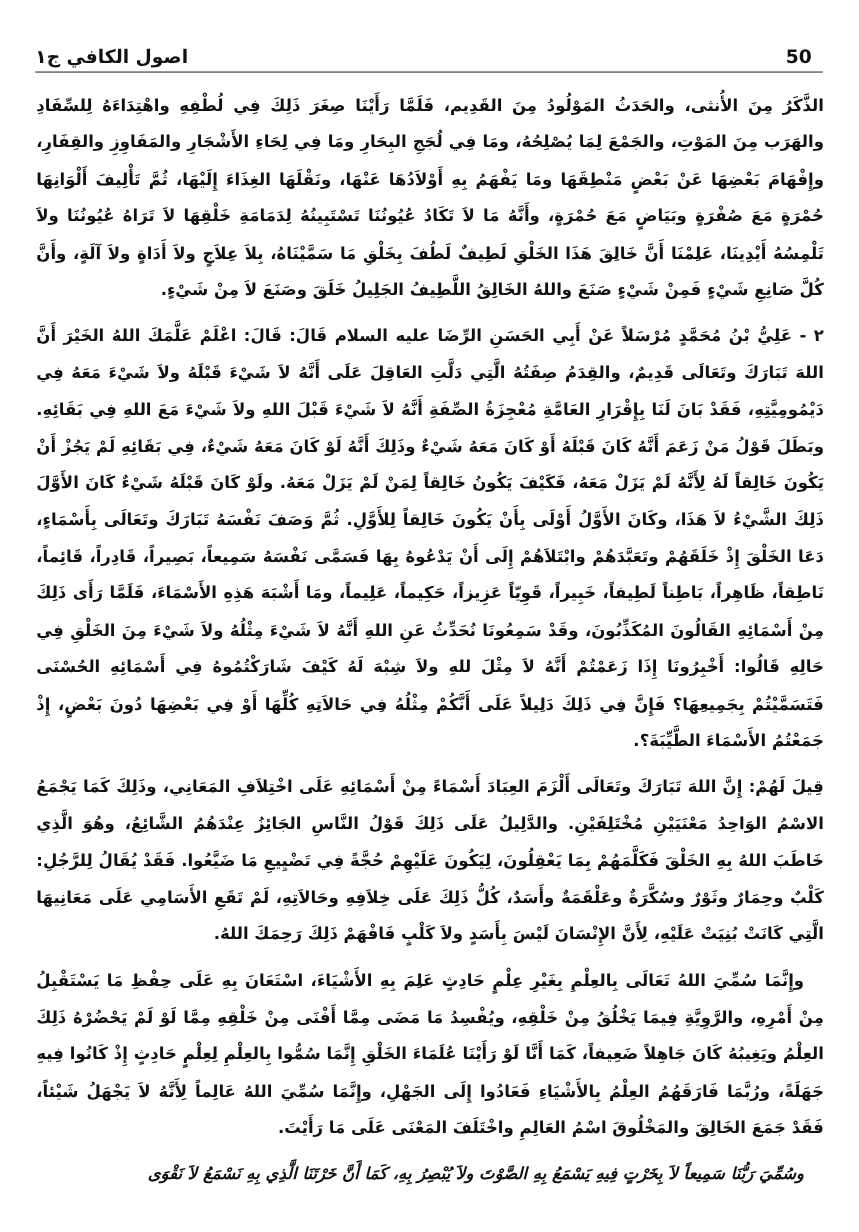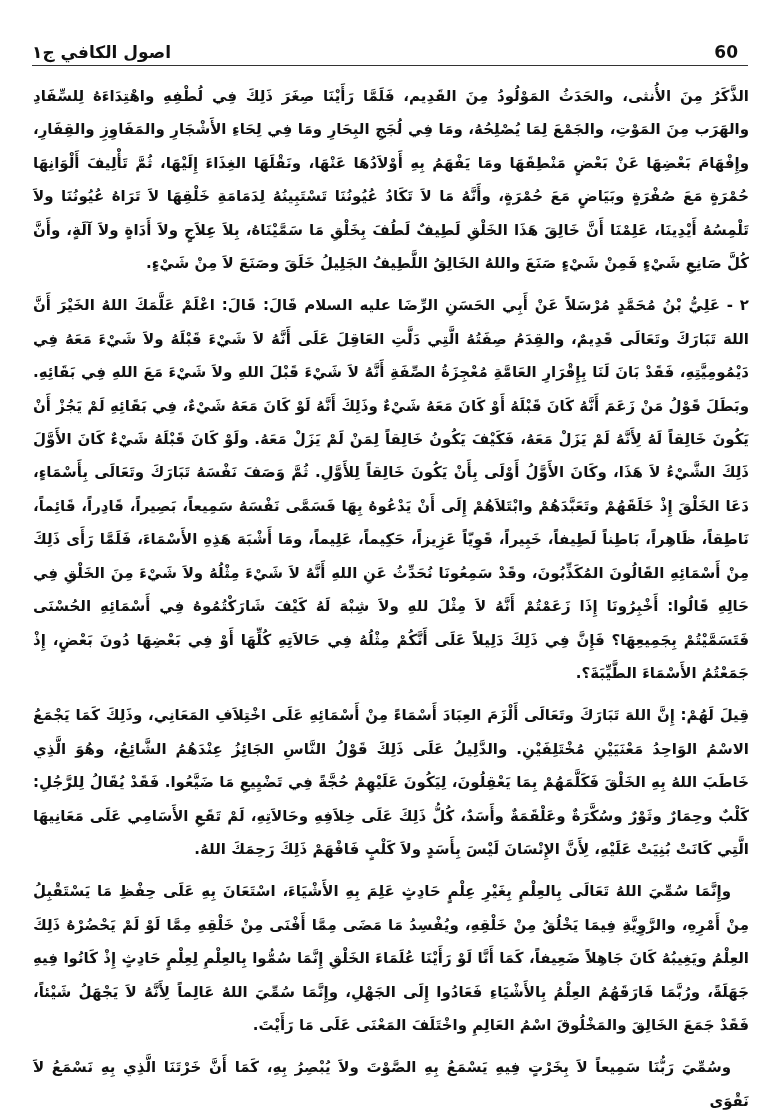--- a/index.html
+++ b/index.html
@@ -65,29 +65,29 @@
     font-family: "DejaVu Sans", sans-serif;
     font-weight: bold;
     font-size: 15px;
     line-height: 33.4px;
   }
   .para {
     margin: 0 0 9px 0;
     text-indent: 0;
   }
   .para.indent { text-indent: 18px; }
-  .para:last-child { margin-bottom: 0; }
+  .para:last-child { margin-bottom: 0; font-style: italic; }
 </style>
 </head>
 <body>
 
 <div class="page">
   <div class="running-header">
     <span class="book-title">اصول الكافي ج١</span>
-    <span class="page-number">60</span>
+    <span class="page-number">50</span>
   </div>
   <div class="header-rule"></div>
 
   <div class="body-text">
     <p class="para">الذَّكَرُ مِنَ الأُنثى، والحَدَثُ المَوْلُودُ مِنَ القَدِيم، فَلَمَّا رَأَيْنَا صِغَرَ ذَلِكَ فِي لُطْفِهِ واهْتِدَاءَهُ لِلسِّفَادِ والهَرَب مِنَ المَوْتِ، والجَمْعَ لِمَا يُصْلِحُهُ، ومَا فِي لُجَجِ البِحَارِ ومَا فِي لِحَاءِ الأَشْجَارِ والمَفَاوِزِ والقِفَارِ، وإِفْهَامَ بَعْضِهَا عَنْ بَعْضٍ مَنْطِقَهَا ومَا يَفْهَمُ بِهِ أَوْلاَدُهَا عَنْهَا، ونَقْلَهَا الغِذَاءَ إِلَيْهَا، ثُمَّ تَأْلِيفَ أَلْوَانِهَا حُمْرَةٍ مَعَ صُفْرَةٍ وبَيَاضٍ مَعَ حُمْرَةٍ، وأَنَّهُ مَا لاَ تَكَادُ عُيُونُنَا تَسْتَبِينُهُ لِدَمَامَةِ خَلْقِهَا لاَ تَرَاهُ عُيُونُنَا ولاَ تَلْمِسُهُ أَيْدِينَا، عَلِمْنَا أَنَّ خَالِقَ هَذَا الخَلْقِ لَطِيفٌ لَطُفَ بِخَلْقِ مَا سَمَّيْنَاهُ، بِلاَ عِلاَجٍ ولاَ أَدَاةٍ ولاَ آلَةٍ، وأَنَّ كُلَّ صَانِعِ شَيْءٍ فَمِنْ شَيْءٍ صَنَعَ واللهُ الخَالِقُ اللَّطِيفُ الجَلِيلُ خَلَقَ وصَنَعَ لاَ مِنْ شَيْءٍ.</p>
     <p class="para">٢ - عَلِيُّ بْنُ مُحَمَّدٍ مُرْسَلاً عَنْ أَبِي الحَسَنِ الرِّضَا عليه السلام قَالَ: قَالَ: اعْلَمْ عَلَّمَكَ اللهُ الخَيْرَ أَنَّ اللهَ تَبَارَكَ وتَعَالَى قَدِيمٌ، والقِدَمُ صِفَتُهُ الَّتِي دَلَّتِ العَاقِلَ عَلَى أَنَّهُ لاَ شَيْءَ قَبْلَهُ ولاَ شَيْءَ مَعَهُ فِي دَيْمُومِيَّتِهِ، فَقَدْ بَانَ لَنَا بِإِقْرَارِ العَامَّةِ مُعْجِزَةُ الصِّفَةِ أَنَّهُ لاَ شَيْءَ قَبْلَ اللهِ ولاَ شَيْءَ مَعَ اللهِ فِي بَقَائِهِ. وبَطَلَ قَوْلُ مَنْ زَعَمَ أَنَّهُ كَانَ قَبْلَهُ أَوْ كَانَ مَعَهُ شَيْءٌ وذَلِكَ أَنَّهُ لَوْ كَانَ مَعَهُ شَيْءٌ، فِي بَقَائِهِ لَمْ يَجُزْ أَنْ يَكُونَ خَالِقاً لَهُ لِأَنَّهُ لَمْ يَزَلْ مَعَهُ، فَكَيْفَ يَكُونُ خَالِقاً لِمَنْ لَمْ يَزَلْ مَعَهُ. ولَوْ كَانَ قَبْلَهُ شَيْءٌ كَانَ الأَوَّلَ ذَلِكَ الشَّيْءُ لاَ هَذَا، وكَانَ الأَوَّلُ أَوْلَى بِأَنْ يَكُونَ خَالِقاً لِلأَوَّلِ. ثُمَّ وَصَفَ نَفْسَهُ تَبَارَكَ وتَعَالَى بِأَسْمَاءٍ، دَعَا الخَلْقَ إِذْ خَلَقَهُمْ وتَعَبَّدَهُمْ وابْتَلاَهُمْ إِلَى أَنْ يَدْعُوهُ بِهَا فَسَمَّى نَفْسَهُ سَمِيعاً، بَصِيراً، قَادِراً، قَائِماً، نَاطِقاً، ظَاهِراً، بَاطِناً لَطِيفاً، خَبِيراً، قَوِيّاً عَزِيزاً، حَكِيماً، عَلِيماً، ومَا أَشْبَهَ هَذِهِ الأَسْمَاءَ، فَلَمَّا رَأَى ذَلِكَ مِنْ أَسْمَائِهِ القَالُونَ المُكَذِّبُونَ، وقَدْ سَمِعُونَا نُحَدِّثُ عَنِ اللهِ أَنَّهُ لاَ شَيْءَ مِثْلُهُ ولاَ شَيْءَ مِنَ الخَلْقِ فِي حَالِهِ قَالُوا: أَخْبِرُونَا إِذَا زَعَمْتُمْ أَنَّهُ لاَ مِثْلَ للهِ ولاَ شِبْهَ لَهُ كَيْفَ شَارَكْتُمُوهُ فِي أَسْمَائِهِ الحُسْنَى فَتَسَمَّيْتُمْ بِجَمِيعِهَا؟ فَإِنَّ فِي ذَلِكَ دَلِيلاً عَلَى أَنَّكُمْ مِثْلُهُ فِي حَالاَتِهِ كُلِّهَا أَوْ فِي بَعْضِهَا دُونَ بَعْضٍ، إِذْ جَمَعْتُمُ الأَسْمَاءَ الطَّيِّبَةَ؟.</p>
     <p class="para">قِيلَ لَهُمْ: إِنَّ اللهَ تَبَارَكَ وتَعَالَى أَلْزَمَ العِبَادَ أَسْمَاءً مِنْ أَسْمَائِهِ عَلَى اخْتِلاَفِ المَعَانِي، وذَلِكَ كَمَا يَجْمَعُ الاسْمُ الوَاحِدُ مَعْنَيَيْنِ مُخْتَلِفَيْنِ. والدَّلِيلُ عَلَى ذَلِكَ قَوْلُ النَّاسِ الجَائِزُ عِنْدَهُمُ الشَّائِعُ، وهُوَ الَّذِي خَاطَبَ اللهُ بِهِ الخَلْقَ فَكَلَّمَهُمْ بِمَا يَعْقِلُونَ، لِيَكُونَ عَلَيْهِمْ حُجَّةً فِي تَضْيِيعِ مَا ضَيَّعُوا. فَقَدْ يُقَالُ لِلرَّجُلِ: كَلْبٌ وحِمَارٌ وثَوْرٌ وسُكَّرَةٌ وعَلْقَمَةٌ وأَسَدٌ، كُلُّ ذَلِكَ عَلَى خِلاَفِهِ وحَالاَتِهِ، لَمْ تَقَعِ الأَسَامِي عَلَى مَعَانِيهَا الَّتِي كَانَتْ بُنِيَتْ عَلَيْهِ، لِأَنَّ الإِنْسَانَ لَيْسَ بِأَسَدٍ ولاَ كَلْبٍ فَافْهَمْ ذَلِكَ رَحِمَكَ اللهُ.</p>
     <p class="para indent">وإِنَّمَا سُمِّيَ اللهُ تَعَالَى بِالعِلْمِ بِغَيْرِ عِلْمٍ حَادِثٍ عَلِمَ بِهِ الأَشْيَاءَ، اسْتَعَانَ بِهِ عَلَى حِفْظِ مَا يَسْتَقْبِلُ مِنْ أَمْرِهِ، والرَّوِيَّةِ فِيمَا يَخْلُقُ مِنْ خَلْقِهِ، ويُفْسِدُ مَا مَضَى مِمَّا أَفْنَى مِنْ خَلْقِهِ مِمَّا لَوْ لَمْ يَحْضُرْهُ ذَلِكَ العِلْمُ ويَغِيبُهُ كَانَ جَاهِلاً ضَعِيفاً، كَمَا أَنَّا لَوْ رَأَيْنَا عُلَمَاءَ الخَلْقِ إِنَّمَا سُمُّوا بِالعِلْمِ لِعِلْمٍ حَادِثٍ إِذْ كَانُوا فِيهِ جَهَلَةً، ورُبَّمَا فَارَقَهُمُ العِلْمُ بِالأَشْيَاءِ فَعَادُوا إِلَى الجَهْلِ، وإِنَّمَا سُمِّيَ اللهُ عَالِماً لِأَنَّهُ لاَ يَجْهَلُ شَيْئاً، فَقَدْ جَمَعَ الخَالِقَ والمَخْلُوقَ اسْمُ العَالِمِ واخْتَلَفَ المَعْنَى عَلَى مَا رَأَيْتَ.</p>
     <p class="para indent">وسُمِّيَ رَبُّنَا سَمِيعاً لاَ بِخَرْتٍ فِيهِ يَسْمَعُ بِهِ الصَّوْتَ ولاَ يُبْصِرُ بِهِ، كَمَا أَنَّ خَرْتَنَا الَّذِي بِهِ نَسْمَعُ لاَ نَقْوَى</p>
   </div>

